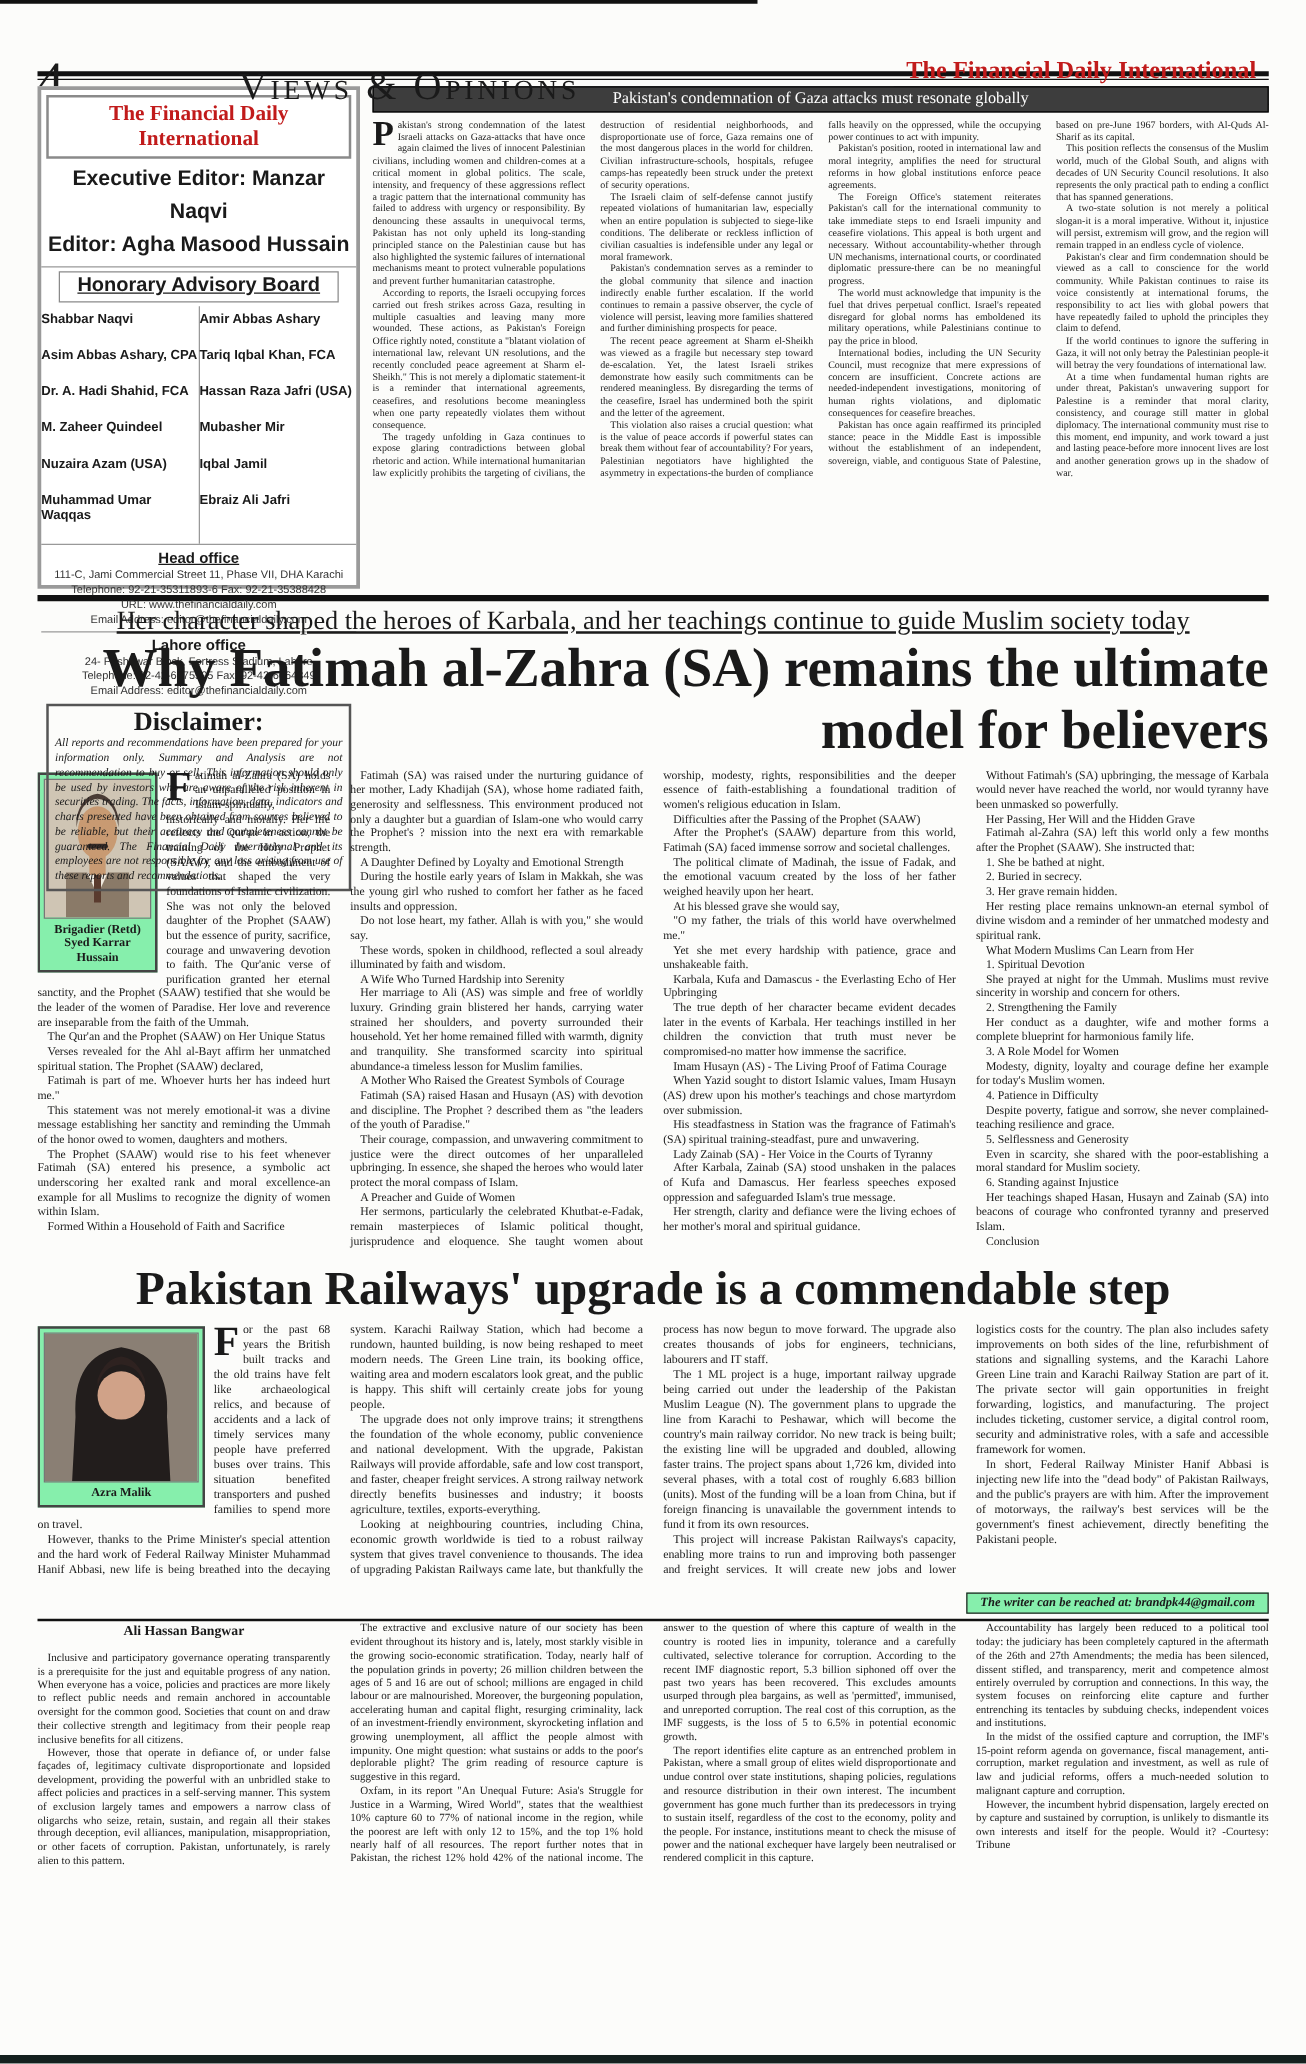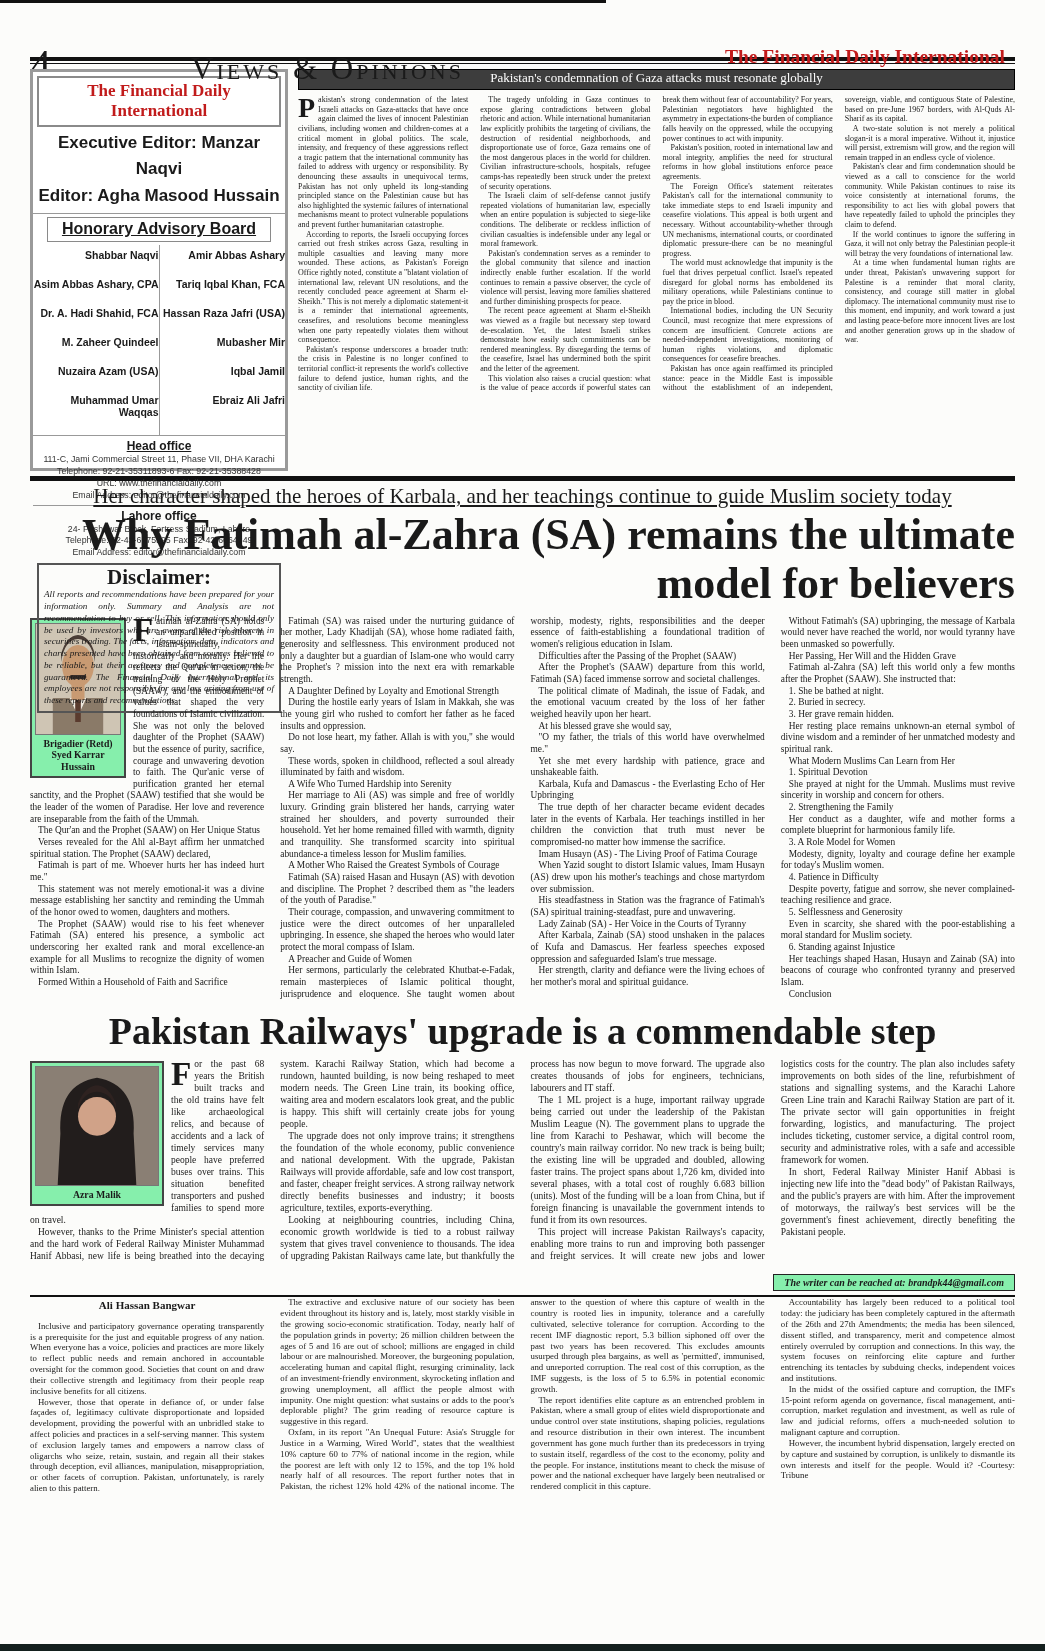--- a/index.html
+++ b/index.html
@@ -23,21 +23,21 @@
   .rule-double { margin-top:3px; border-top:4px solid #111; border-bottom:1px solid #111; height:7px; }
 
   
   .top-section { display:flex; gap:10px; margin-top:5px; height:402px; }
 
   .masthead { width:258px; flex:none; border:3px solid #9a9a9a; background:#fff; font-family:"Liberation Sans",sans-serif; display:flex; flex-direction:column; }
   .m-title { margin:4px 4px 3px; border:2px solid #8a8a8a; color:#c11b1b; font-family:"Liberation Serif",serif; font-weight:bold; font-size:17px; text-align:center; padding:3px 0 4px; }
   .m-editors { text-align:center; font-weight:bold; font-size:17px; line-height:1.55; padding-bottom:4px; border-bottom:1px solid #999; }
   .m-board-title { margin:3px 14px; border:1px solid #8a8a8a; text-align:center; font-size:16px; font-weight:bold; text-decoration:underline; padding:2px 0 3px; }
   .m-names { display:flex; border-bottom:1px solid #999; flex:1; }
-  .m-col { flex:1; text-align:right; font-weight:bold; font-size:10.5px; padding-top:4px; }
+  .m-col { flex:1; text-align:left; font-weight:bold; font-size:10.5px; padding-top:4px; }
   .m-col + .m-col { border-left:1px solid #999; }
   .m-col .para { margin:0 0 17px; text-indent:0; }
   .m-office-title { text-align:center; font-weight:bold; font-size:12px; text-decoration:underline; margin:3px 0 1px; }
   .m-office-lines .para { margin:0; text-indent:0; text-align:center; font-size:8.8px; color:#333; line-height:1.35; }
   .m-lahore { border-top:1px solid #999; margin-top:3px; }
   .m-disclaimer { border:2px solid #555; margin:4px; }
   .m-disc-title { font-family:"Liberation Serif",serif; font-size:21px; font-weight:bold; text-align:center; line-height:1.05; margin-top:1px; }
   .m-disc-text { font-style:italic; font-family:"Liberation Serif",serif; font-size:9.2px; text-align:justify; padding:1px 5px 4px; line-height:1.28; }
 
   .article-gaza { flex:1; display:flex; flex-direction:column; }
@@ -137,31 +137,31 @@
         <div class="m-disc-title">Disclaimer:</div>
         <div class="m-disc-text">All reports and recommendations have been prepared for your information only. Summary and Analysis are not recommendation to buy or sell. This information should only be used by investors who are aware of the risk inherent in securities trading. The facts, information, data, indicators and charts presented have been obtained from sources believed to be reliable, but their accuracy and completeness cannot be guaranteed. The Financial Daily International and its employees are not responsible for any loss arising from use of these reports and recommendations.</div>
       </div>
     </aside>
 
     <article class="article-gaza">
       <h2 class="bar-headline">Pakistan's condemnation of Gaza attacks must resonate globally</h2>
       <div class="cols-gaza">
           <p class="para dropcap">Pakistan's strong condemnation of the latest Israeli attacks on Gaza-attacks that have once again claimed the lives of innocent Palestinian civilians, including women and children-comes at a critical moment in global politics. The scale, intensity, and frequency of these aggressions reflect a tragic pattern that the international community has failed to address with urgency or responsibility. By denouncing these assaults in unequivocal terms, Pakistan has not only upheld its long-standing principled stance on the Palestinian cause but has also highlighted the systemic failures of international mechanisms meant to protect vulnerable populations and prevent further humanitarian catastrophe.</p>
           <p class="para">According to reports, the Israeli occupying forces carried out fresh strikes across Gaza, resulting in multiple casualties and leaving many more wounded. These actions, as Pakistan's Foreign Office rightly noted, constitute a "blatant violation of international law, relevant UN resolutions, and the recently concluded peace agreement at Sharm el-Sheikh." This is not merely a diplomatic statement-it is a reminder that international agreements, ceasefires, and resolutions become meaningless when one party repeatedly violates them without consequence.</p>
-          <p class="para">Pakistan's response underscores a broader truth: the crisis in Palestine is no longer confined to territorial conflict-it represents the world's collective failure to defend justice, human rights, and the sanctity of civilian life.</p>
           <p class="para">The tragedy unfolding in Gaza continues to expose glaring contradictions between global rhetoric and action. While international humanitarian law explicitly prohibits the targeting of civilians, the destruction of residential neighborhoods, and disproportionate use of force, Gaza remains one of the most dangerous places in the world for children. Civilian infrastructure-schools, hospitals, refugee camps-has repeatedly been struck under the pretext of security operations.</p>
           <p class="para">The Israeli claim of self-defense cannot justify repeated violations of humanitarian law, especially when an entire population is subjected to siege-like conditions. The deliberate or reckless infliction of civilian casualties is indefensible under any legal or moral framework.</p>
           <p class="para">Pakistan's condemnation serves as a reminder to the global community that silence and inaction indirectly enable further escalation. If the world continues to remain a passive observer, the cycle of violence will persist, leaving more families shattered and further diminishing prospects for peace.</p>
           <p class="para">The recent peace agreement at Sharm el-Sheikh was viewed as a fragile but necessary step toward de-escalation. Yet, the latest Israeli strikes demonstrate how easily such commitments can be rendered meaningless. By disregarding the terms of the ceasefire, Israel has undermined both the spirit and the letter of the agreement.</p>
           <p class="para">This violation also raises a crucial question: what is the value of peace accords if powerful states can break them without fear of accountability? For years, Palestinian negotiators have highlighted the asymmetry in expectations-the burden of compliance falls heavily on the oppressed, while the occupying power continues to act with impunity.</p>
           <p class="para">Pakistan's position, rooted in international law and moral integrity, amplifies the need for structural reforms in how global institutions enforce peace agreements.</p>
           <p class="para">The Foreign Office's statement reiterates Pakistan's call for the international community to take immediate steps to end Israeli impunity and ceasefire violations. This appeal is both urgent and necessary. Without accountability-whether through UN mechanisms, international courts, or coordinated diplomatic pressure-there can be no meaningful progress.</p>
           <p class="para">The world must acknowledge that impunity is the fuel that drives perpetual conflict. Israel's repeated disregard for global norms has emboldened its military operations, while Palestinians continue to pay the price in blood.</p>
           <p class="para">International bodies, including the UN Security Council, must recognize that mere expressions of concern are insufficient. Concrete actions are needed-independent investigations, monitoring of human rights violations, and diplomatic consequences for ceasefire breaches.</p>
           <p class="para">Pakistan has once again reaffirmed its principled stance: peace in the Middle East is impossible without the establishment of an independent, sovereign, viable, and contiguous State of Palestine, based on pre-June 1967 borders, with Al-Quds Al-Sharif as its capital.</p>
+          <p class="para">This position reflects the consensus of the Muslim world, much of the Global South, and aligns with decades of UN Security Council resolutions. It also represents the only practical path to ending a conflict that has spanned generations.</p>
           <p class="para">A two-state solution is not merely a political slogan-it is a moral imperative. Without it, injustice will persist, extremism will grow, and the region will remain trapped in an endless cycle of violence.</p>
           <p class="para">Pakistan's clear and firm condemnation should be viewed as a call to conscience for the world community. While Pakistan continues to raise its voice consistently at international forums, the responsibility to act lies with global powers that have repeatedly failed to uphold the principles they claim to defend.</p>
           <p class="para">If the world continues to ignore the suffering in Gaza, it will not only betray the Palestinian people-it will betray the very foundations of international law.</p>
           <p class="para">At a time when fundamental human rights are under threat, Pakistan's unwavering support for Palestine is a reminder that moral clarity, consistency, and courage still matter in global diplomacy. The international community must rise to this moment, end impunity, and work toward a just and lasting peace-before more innocent lives are lost and another generation grows up in the shadow of war.</p>
         </div>
     </article>
   </section>
 
   <div class="rule-thick"></div>
 

